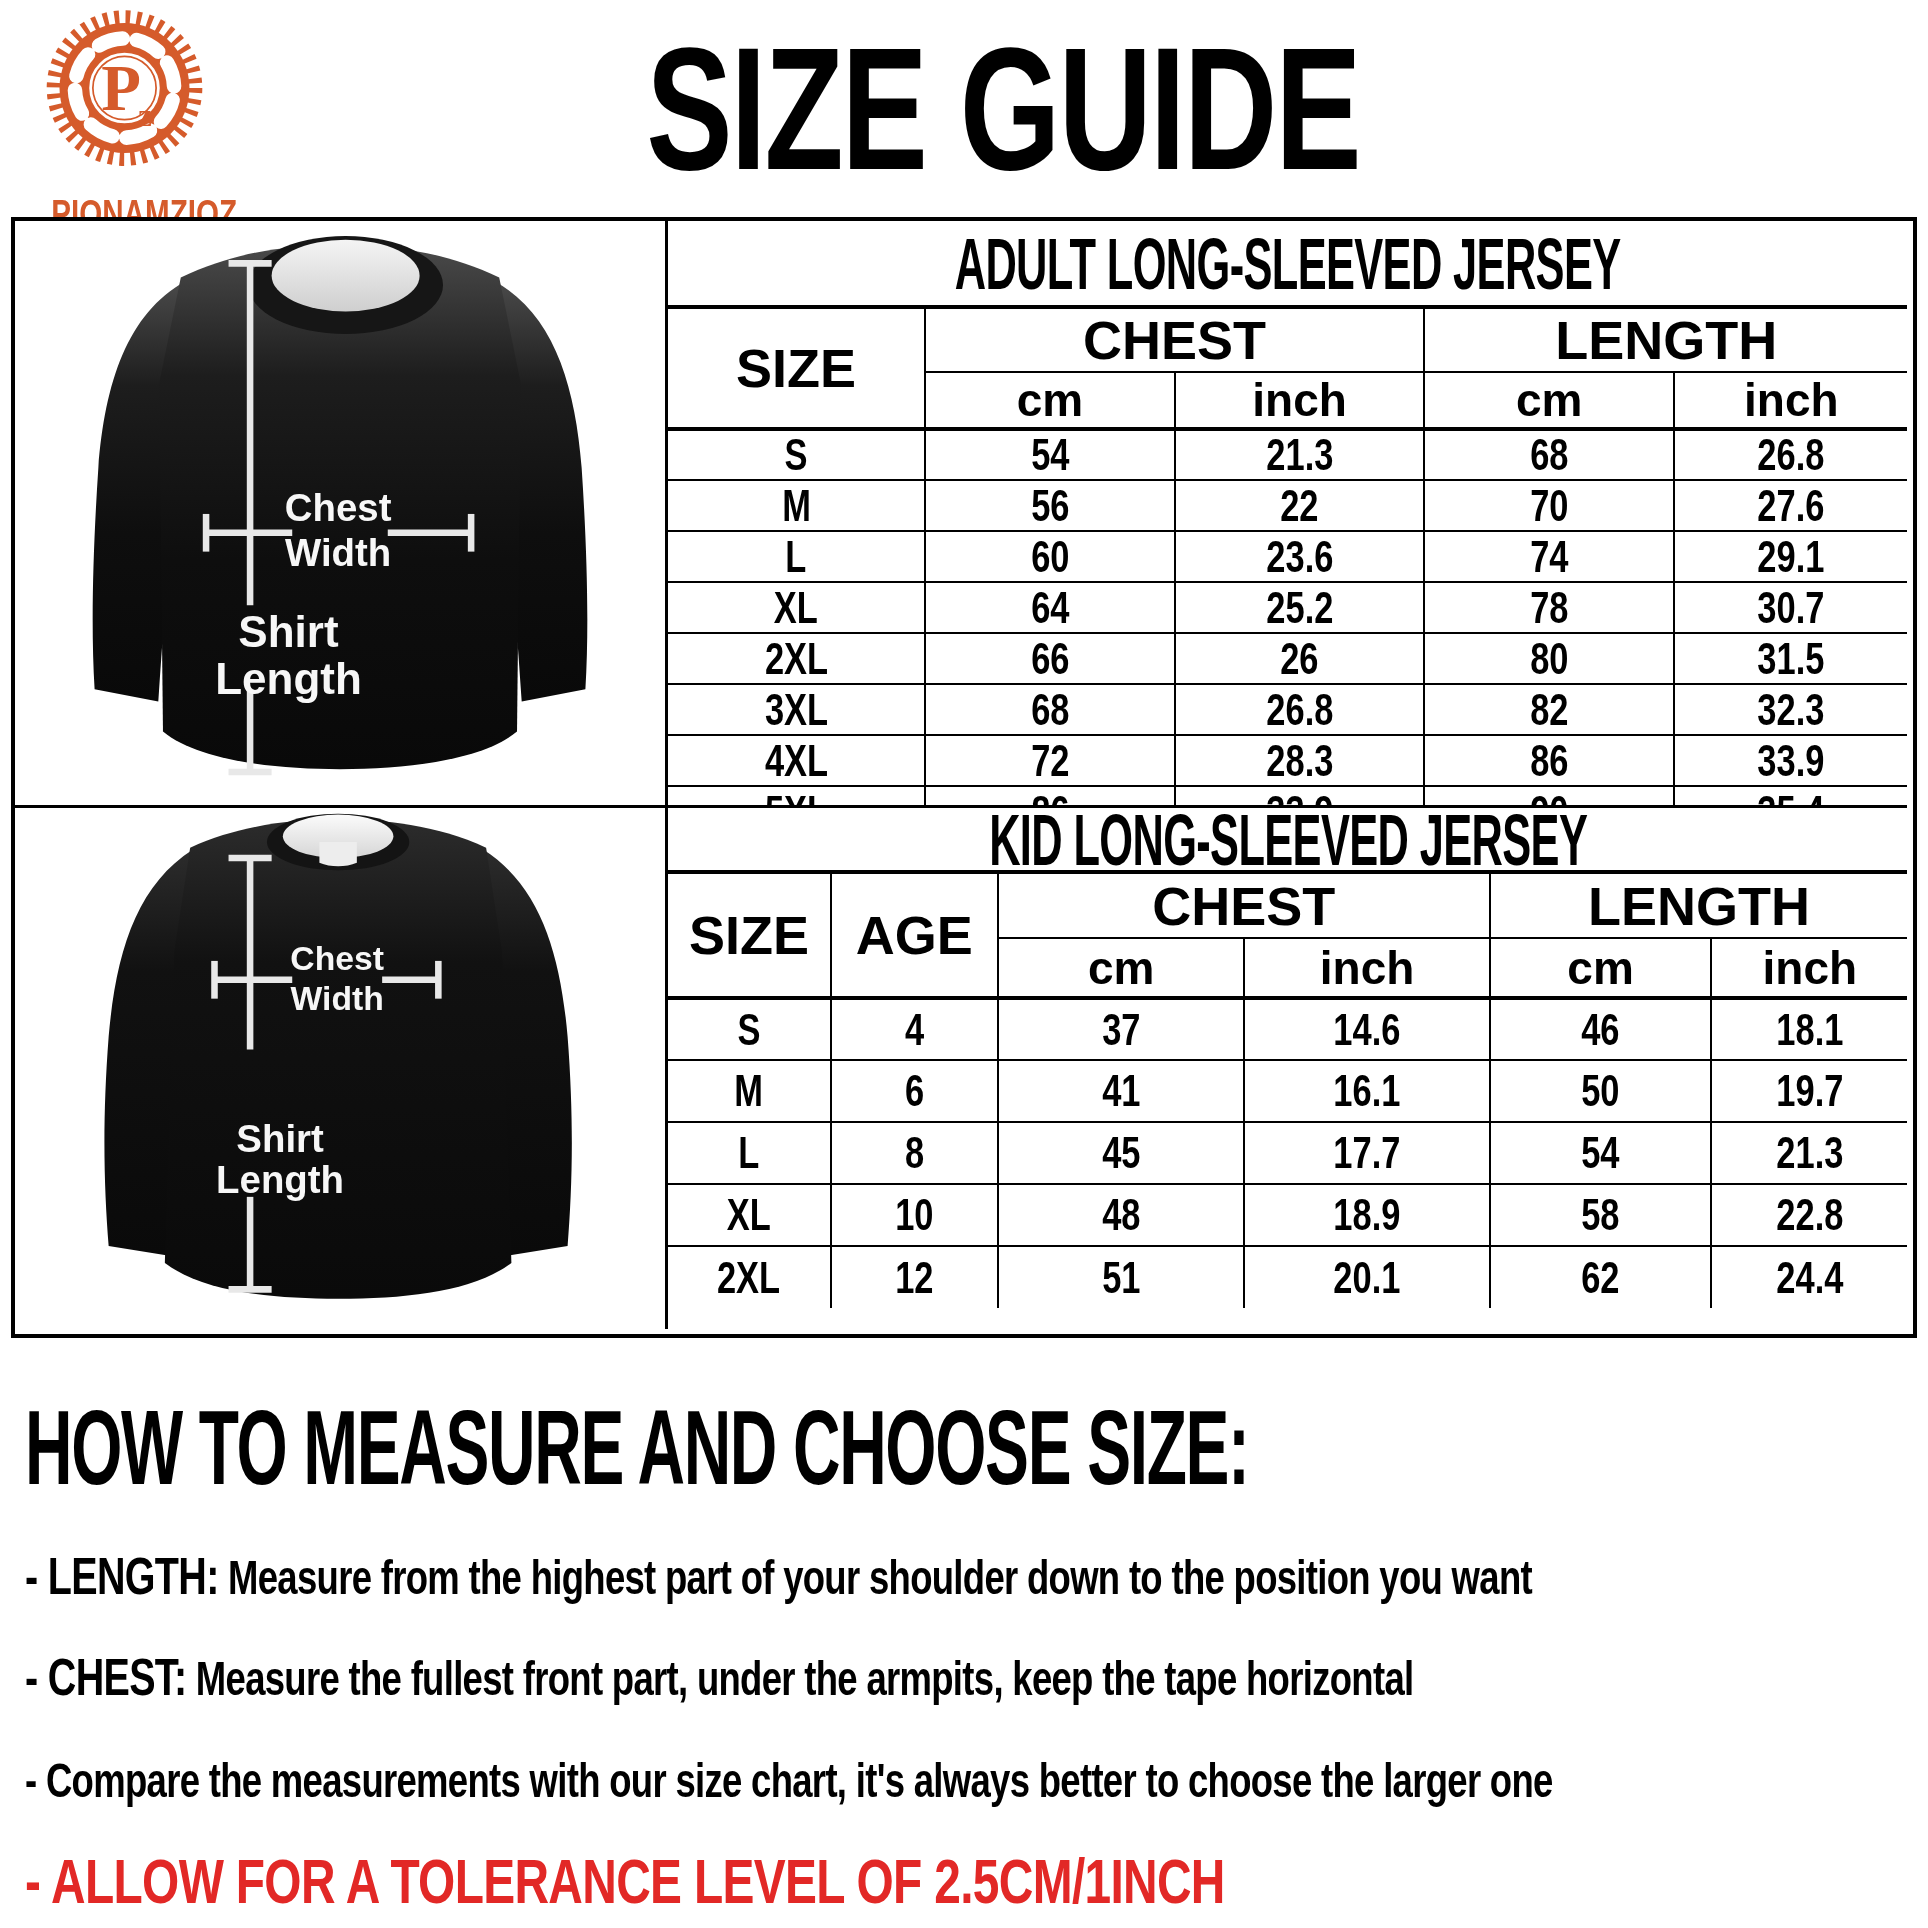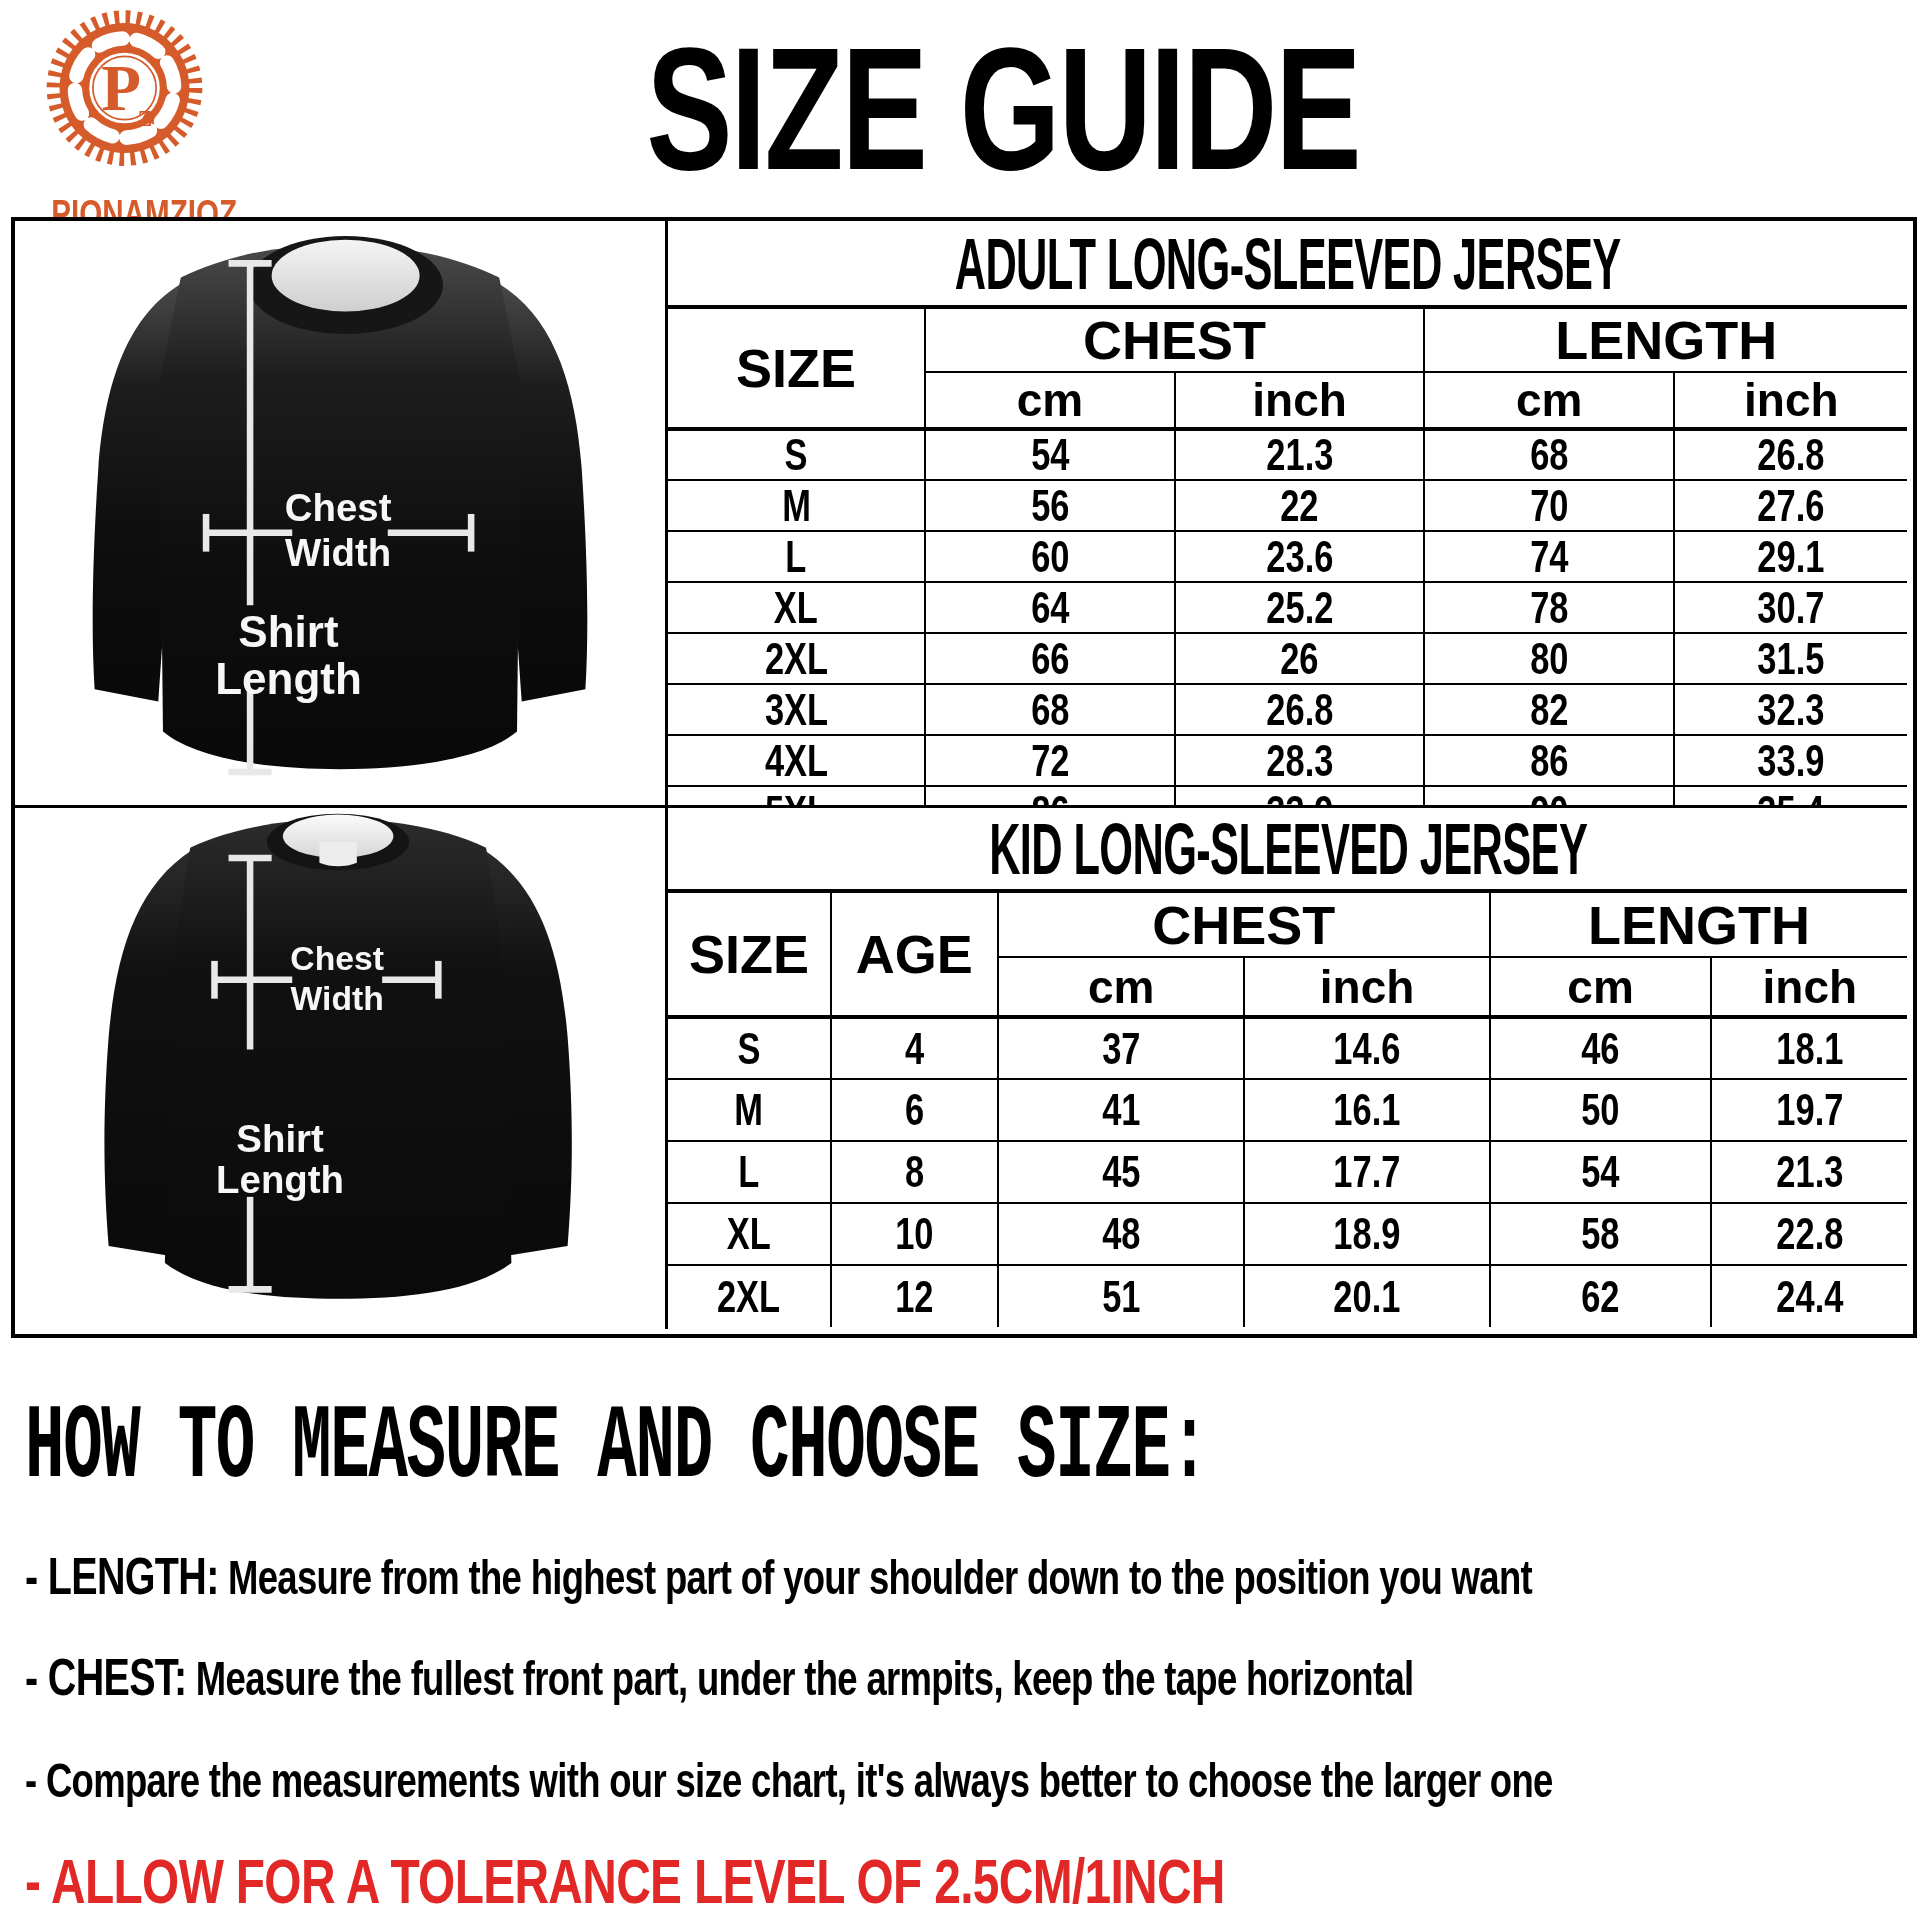--- a/index.html
+++ b/index.html
@@ -16,41 +16,41 @@
 
   
   .mainbox{position:absolute;left:11.3px;top:217px;width:1906px;height:1121px;border:4.7px solid #000;box-sizing:border-box;
            display:grid;grid-template-columns:653px 1239px;grid-template-rows:584px 524px;}
   .cell{box-sizing:border-box;overflow:hidden;background:#fff;}
   .c-left{border-right:3.8px solid #000;}
   .c-bottom{border-top:3.8px solid #000;}
 
   
   .tbl-title{height:88px;box-sizing:border-box;border-bottom:4.7px solid #000;display:flex;align-items:center;justify-content:center;}
-  .tbl-title.kid{height:85px;text-align:right;}
+  .tbl-title.kid{height:66px;text-align:right;}
   .tbl-title .sq{display:inline-block;font-weight:bold;font-size:62px;transform:scale(.70,1.18);transform-origin:center;white-space:nowrap;letter-spacing:-0.9px;}
   table.sg{border-collapse:collapse;table-layout:fixed;width:100%;}
   table.sg th,table.sg td{border:2.8px solid #000;padding:0;text-align:center;vertical-align:middle;font-weight:bold;}
   table.sg tr.h1 th{border-top:none;font-size:54px;}
   table.sg th:first-child,table.sg td:first-child{border-left:none;}
   table.sg th:last-child,table.sg td:last-child{border-right:none;}
   table.sg tr:last-child td{border-bottom:none;}
   table.sg tr.h2 th{font-size:46px;border-bottom:4.7px solid #000;}
   table.sg th.rspan{font-size:54px;border-bottom:4.7px solid #000;text-align:center;}
   .adult tr.h1{height:49px;} .adult tr.h2{height:56px;} .adult tr.d{height:51px;}
   .kid   tr.h1{height:64px;} .kid   tr.h2{height:60px;} .kid   tr.d{height:62px;}
   td .n{display:inline-block;font-size:42px;font-weight:bold;transform:scale(.82,1.05);transform-origin:center;white-space:nowrap;}
 
   
   .shirt-cell{display:flex;align-items:stretch;justify-content:stretch;}
   .shirt-cell svg{width:100%;height:100%;display:block;}
 
   
   .howto{position:absolute;left:24.5px;top:1401px;width:1883px;}
-  .howto-heading{font-size:94px;font-weight:bold;line-height:1.0;white-space:nowrap;font-family:Liberation Mono, monospace;}
+  .howto-heading{font-size:94px;font-weight:bold;line-height:1.0;white-space:nowrap;}
   .howto-heading .sq{display:inline-block;transform:scale(.70,1.12);transform-origin:left center;letter-spacing:-1.9px;}
   .bullet{white-space:nowrap;line-height:1.0;}
   .bullet .sq{display:inline-block;transform:scaleX(.76);transform-origin:left center;}
   .bullet .lead{font-size:52px;font-weight:bold;letter-spacing:-0.9px;}
   .bullet .txt{font-size:48px;font-weight:bold;letter-spacing:-0.9px;}
   .b1{margin-top:49px;} .b2{margin-top:55px;} .b3{margin-top:54px;}
   .bullet.note{margin-top:45px;}
   .bullet.note .txt{font-size:63px;color:var(--red);}
 
   :root{--orange:#d55b2b;--red:#e22826;}

